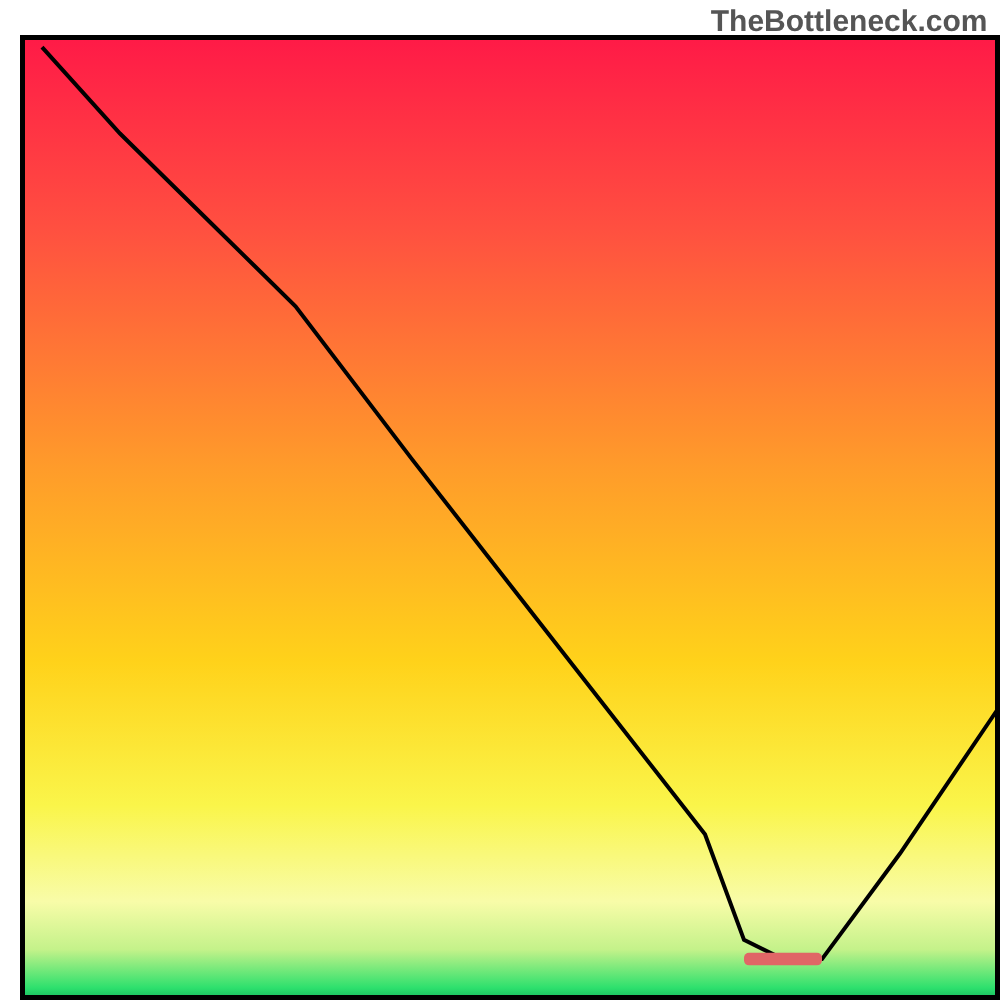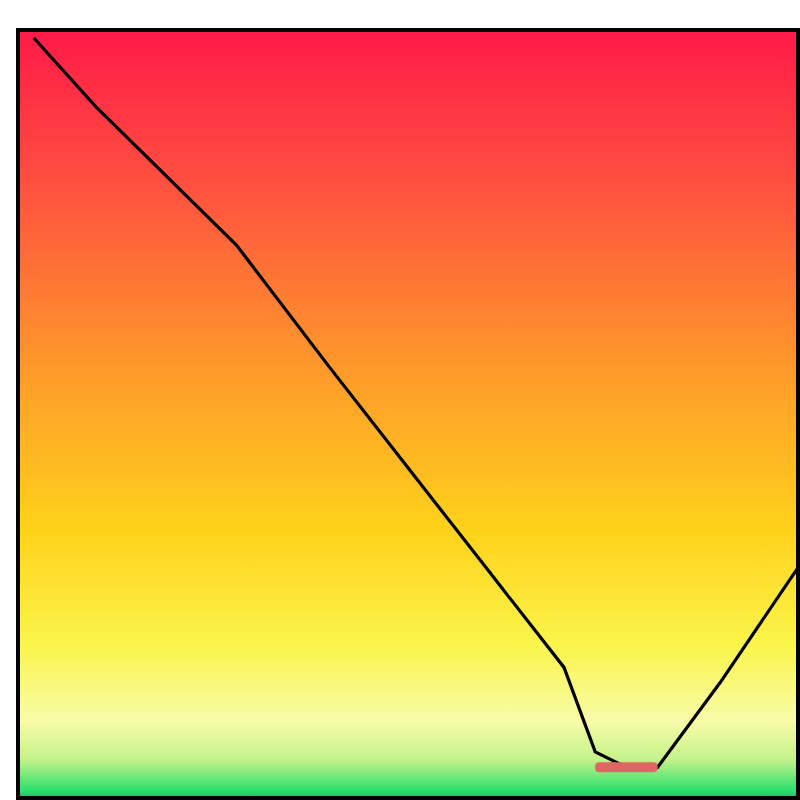--- a/index.html
+++ b/index.html
@@ -25,20 +25,21 @@
     z-index: 10;
   }
   svg {
     display: block;
   }
 </style>
 </head>
 <body>
 
 <div class="chart-container">
+  <div class="watermark">TheBottleneck.com</div>
   <svg id="chart-svg" width="800" height="800" viewBox="0 0 800 800">
     <defs>
       <linearGradient id="bg-grad" x1="0" y1="0" x2="0" y2="1">
           <stop offset="0%" stop-color="#ff1a47"></stop>
           <stop offset="20%" stop-color="#ff5040"></stop>
           <stop offset="45%" stop-color="#ff9c2a"></stop>
           <stop offset="65%" stop-color="#ffd21a"></stop>
           <stop offset="80%" stop-color="#faf54a"></stop>
           <stop offset="90%" stop-color="#f8fca8"></stop>
           <stop offset="95%" stop-color="#c4f28a"></stop>

